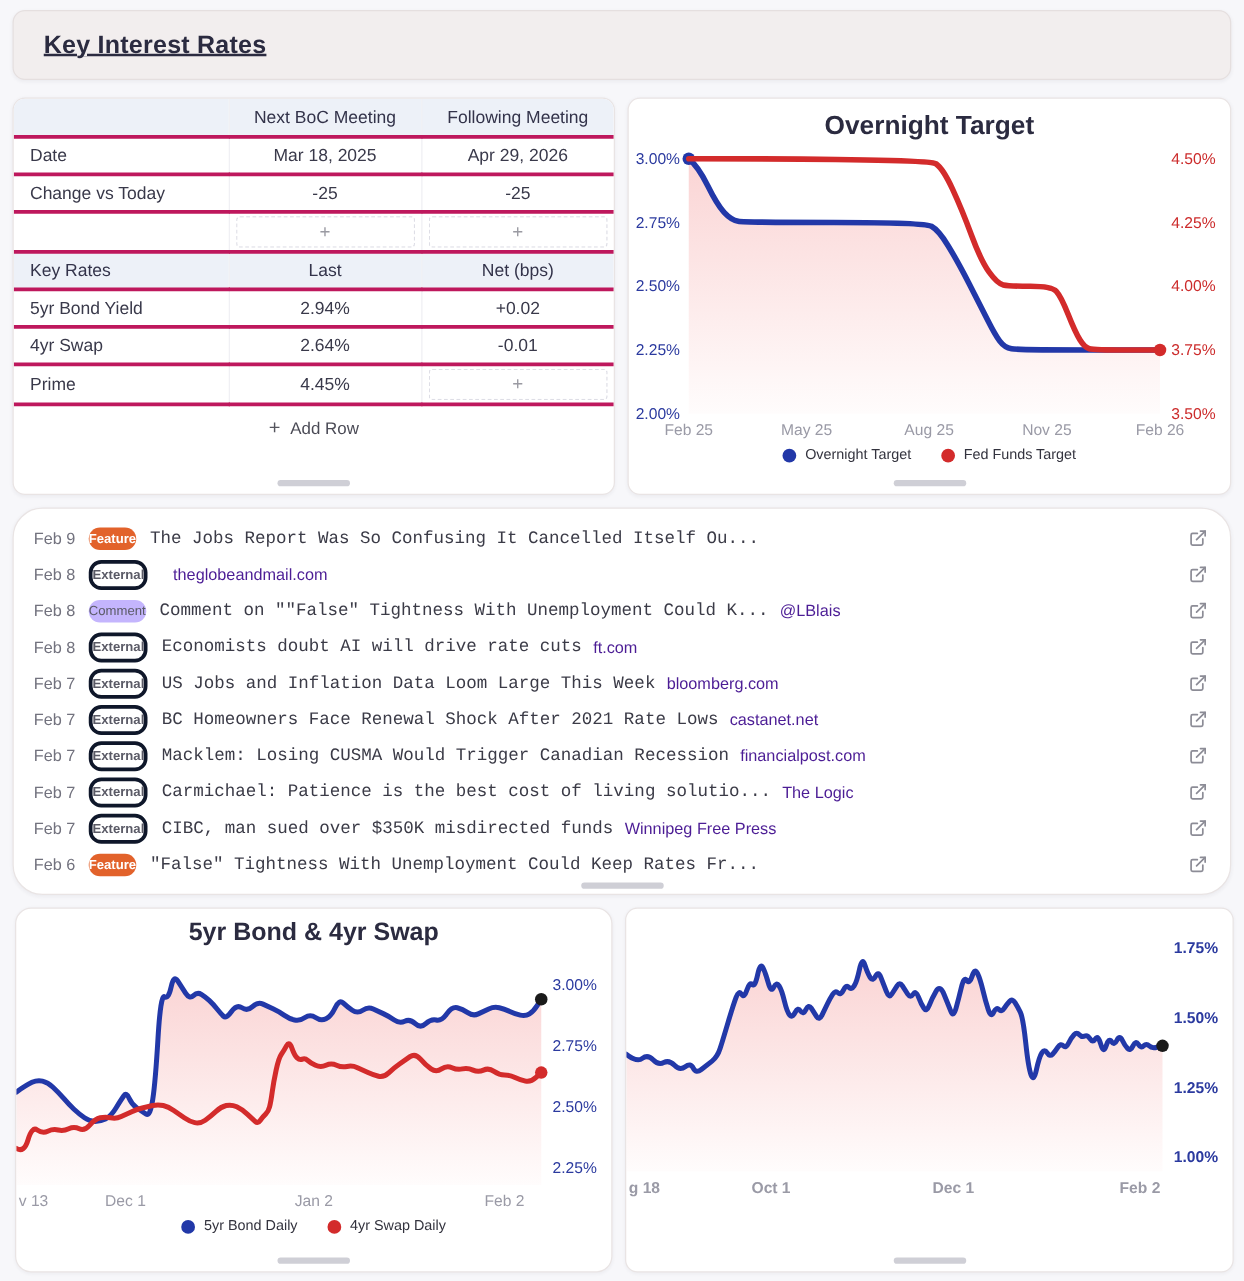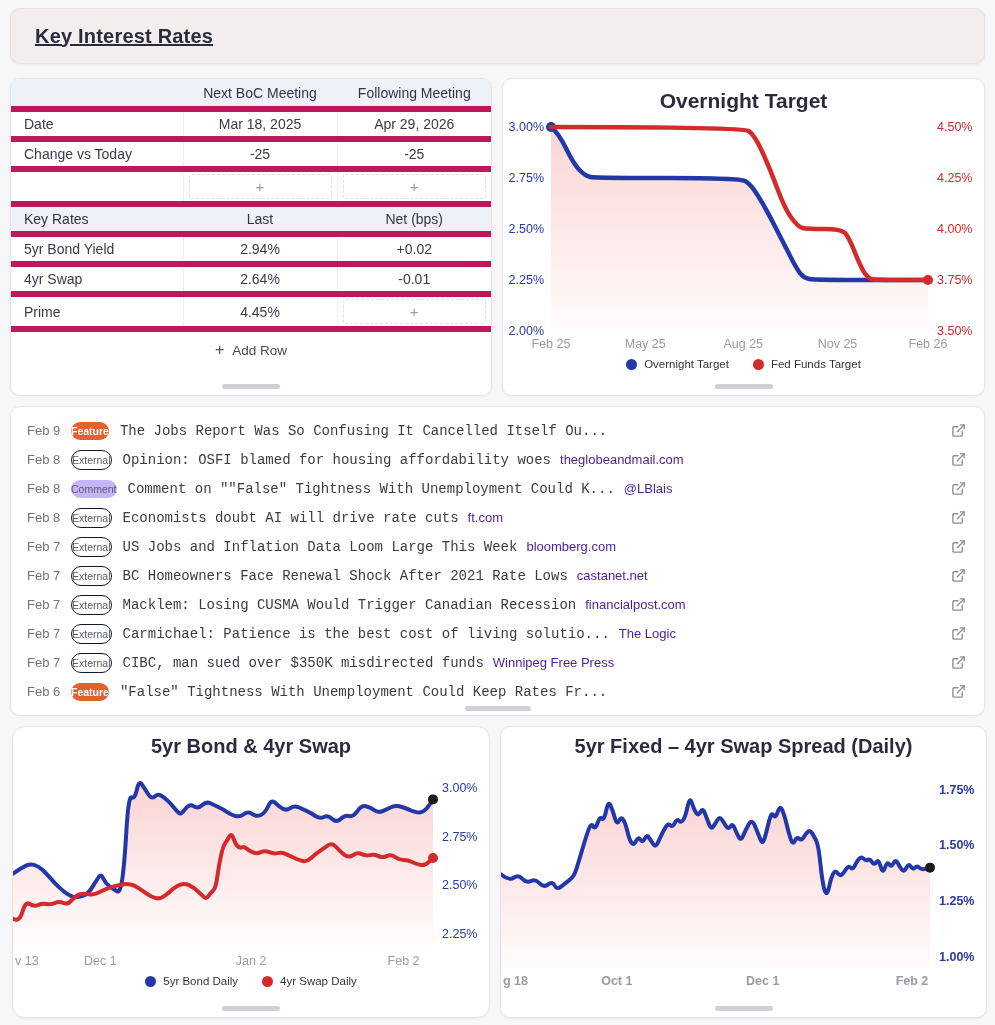--- a/index.html
+++ b/index.html
@@ -21,29 +21,29 @@
   }
   .header-card {
     left: 10px; top: 8px; width: 975px; height: 56px;
     background: #F2EEEE; border-color: #E5DFDF;
     display: flex; align-items: center; padding-left: 24px;
   }
   .page-title { font-size: 20px; font-weight: 700; color: #2B2B40; letter-spacing: .2px; text-decoration: underline; }
 
   .table-card    { left: 10px;  top: 78px;  width: 482px; height: 318px; }
   .overnight-card{ left: 502px; top: 78px;  width: 483px; height: 318px; }
-  .news-card     { left: 10px;  top: 406px; width: 975px; height: 310px; }
+  .news-card     { left: 10px;  top: 406px; width: 975px; height: 310px; border-radius: 24px; }
   .bond-card     { left: 12px;  top: 726px; width: 478px; height: 292px; border-radius: 13px; }
   .spread-card   { left: 500px; top: 726px; width: 487px; height: 292px; }
 
   
   table.rates { width: 100%; border-collapse: collapse; font-size: 14px; color: #39394A; }
   table.rates td, table.rates th { height: 30px; font-weight: 400; }
   table.rates th { background: #EDF1F8; color: #33334A; }
-  table.rates tr { border-bottom: 6px solid #be185d; }
+  table.rates tr { border-bottom: 3px solid #be185d; }
   .c-label { text-align: left; padding-left: 13px; width: 172px; }
   .c-val   { text-align: center; width: 154px; border-left: 1px solid #F0F0F4; }
   .plus-box {
     margin: 2px 5px; height: 25px; border: 1.5px dashed #DEDEE6; border-radius: 3px;
     display: flex; align-items: center; justify-content: center;
     color: #9A9AA2; font-size: 15px;
   }
   .add-row {
     height: 36px; display: flex; align-items: center; justify-content: center; gap: 8px;
     color: #4A4A55; font-size: 13.5px; cursor: pointer;
@@ -68,21 +68,21 @@
             font-size: 11.5px; color: #33333E; height: 18px; }
   .legend .lg-item { display: flex; align-items: center; gap: 7px; }
   .legend .lg-dot { width: 11px; height: 11px; border-radius: 50%; }
 
   
   .feed { padding-top: 9px; }
   .feed-row { display: flex; align-items: center; height: 29px; padding: 0 18px 0 16px; white-space: nowrap; }
   .feed-date { color: #72727E; font-size: 13px; width: 44px; flex-shrink: 0; }
   .badge { font-size: 10.5px; border-radius: 10px; padding: 3px 0; margin-right: 11px; flex-shrink: 0; }
   .badge-feature  { background: #E2622B; color: #fff; font-weight: 700; }
-  .badge-external { background: #fff; color: #5A5A66; border: 1px solid #0f172a; font-weight: 400; }
+  .badge-external { background: #fff; color: #5A5A66; border: 3px solid #0f172a; font-weight: 700; }
   .badge-comment  { background: #c4b5fd; color: #5A5A66; font-weight: 400; }
   .feed-title { font-size: 14px; color: #3B3B47; overflow: hidden; text-overflow: ellipsis; font-family: Liberation Mono, monospace; }
   .feed-link  { font-size: 13px; color: #4c1d95; margin-left: 9px; }
   .feed-ext   { margin-left: auto; color: #8C8C96; display: flex; align-items: center; flex-shrink: 0; cursor: pointer; }
 </style>
 </head>
 <body>
 
 <div class="card header-card">
   <div class="page-title">Key Interest Rates</div>
@@ -207,21 +207,20 @@
         <path d="M18 13v6a2 2 0 0 1-2 2H5a2 2 0 0 1-2-2V8a2 2 0 0 1 2-2h6"></path>
         <path d="M15 3h6v6"></path>
         <path d="M10 14L21 3"></path>
       </svg>
     </span>
   </div>
 
   <div class="feed-row">
     <span class="feed-date">Feb 8</span>
     <span class="badge badge-external">External</span>
-    <span class="feed-title">Opinion: OSFI blamed for housing affordability woes</span>
     <span class="feed-link">theglobeandmail.com</span>
     <span class="feed-ext">
       <svg width="15" height="15" viewBox="0 0 24 24" fill="none" stroke="currentColor" stroke-width="2.2" stroke-linecap="round" stroke-linejoin="round">
         <path d="M18 13v6a2 2 0 0 1-2 2H5a2 2 0 0 1-2-2V8a2 2 0 0 1 2-2h6"></path>
         <path d="M15 3h6v6"></path>
         <path d="M10 14L21 3"></path>
       </svg>
     </span>
   </div>
 
@@ -370,21 +369,20 @@
       </span>
       <span class="lg-item">
         <span class="lg-dot" style="background: rgb(211, 43, 43);"></span>
         <span>4yr Swap Daily</span>
       </span>
     </div>
   <div class="scroll-handle"></div>
 </div>
 
 <div class="card spread-card">
-  <div class="chart-title">5yr Fixed – 4yr Swap Spread (Daily)</div>
   <div class="chart-area"><svg width="485" height="230" viewBox="0 0 485 230">
         <defs>
           <linearGradient id="g2_0" x1="0" y1="0" x2="0" y2="1">
             <stop offset="0" stop-color="#F07070" stop-opacity="0.30"></stop>
             <stop offset="1" stop-color="#F07070" stop-opacity="0.02"></stop>
           </linearGradient>
         </defs>
         <path d="M0 112.34482758620688Q8.58 119.03448275862067 12.870000000000001 115.68965517241378Q17.16 112.34482758620688 21.45 116.8045977011494Q25.74 121.26436781609193 30.03 119.03448275862067Q34.32 116.8045977011494 38.61 121.26436781609195Q42.900000000000006 125.72413793103448 47.19 122.37931034482757Q51.48 119.03448275862067 53.625 123.4942528735632Q55.77 127.95402298850574 60.06 124.60919540229884Q64.35 121.26436781609193 68.64 117.91954022988503Q72.93 114.57471264367814 75.075 107.88505747126436Q77.22 101.1954022988506 81.51 86.70114942528737Q85.80000000000001 72.20689655172414 87.94500000000001 66.63218390804597Q90.09 61.0574712643678 92.235 64.4022988505747Q94.38 67.7471264367816 96.525 61.05747126436783Q98.67 54.367816091954055 100.815 56.5977011494253Q102.96 58.82758620689654 105.10499999999999 48.793103448275865Q107.25 38.75862068965519 109.39500000000001 43.21839080459772Q111.54 47.678160919540254 113.685 55.482758620689665Q115.83000000000001 63.28735632183907 117.97500000000001 58.82758620689656Q120.12 54.367816091954055 122.265 57.71264367816093Q124.41 61.0574712643678 126.55499999999999 69.97701149425286Q128.7 78.89655172413794 130.845 81.1264367816092Q132.99 83.35632183908046 135.135 78.89655172413794Q137.28 74.4367816091954 139.425 77.7816091954023Q141.57 81.1264367816092 143.715 76.66666666666667Q145.86 72.20689655172414 148.005 75.55172413793105Q150.14999999999998 78.89655172413794 152.295 82.24137931034483Q154.44 85.58620689655173 156.58499999999998 81.12643678160919Q158.73 76.66666666666666 160.875 72.20689655172413Q163.02 67.7471264367816 165.16500000000002 64.4022988505747Q167.31 61.0574712643678 169.455 63.28735632183907Q171.60000000000002 65.51724137931033 173.745 61.057471264367805Q175.89 56.59770114942527 178.035 58.827586206896534Q180.18 61.0574712643678 182.325 57.71264367816093Q184.47 54.367816091954055 186.615 44.33333333333336Q188.76 34.29885057471266 190.905 40.98850574712645Q193.05 47.678160919540254 195.195 51.02298850574715Q197.34 54.367816091954055 199.485 49.908045977011525Q201.63 45.44827586206899 203.77499999999998 51.02298850574713Q205.92 56.59770114942527 208.065 62.17241379310343Q210.21 67.7471264367816 212.35500000000002 64.4022988505747Q214.5 61.0574712643678 216.64499999999998 57.71264367816093Q218.79 54.367816091954055 220.935 57.71264367816093Q223.08 61.0574712643678 225.22500000000002 64.4022988505747Q227.37 67.7471264367816 229.51500000000001 64.4022988505747Q231.66000000000003 61.0574712643678 233.805 66.63218390804597Q235.95000000000002 72.20689655172414 238.09500000000003 75.55172413793105Q240.24 78.89655172413794 242.385 73.32183908045977Q244.52999999999997 67.7471264367816 247.74749999999997 62.17241379310343Q250.96499999999997 56.59770114942527 254.18249999999998 64.40229885057471Q257.4 72.20689655172414 259.54499999999996 77.7816091954023Q261.69 83.35632183908046 263.83500000000004 75.55172413793103Q265.98 67.7471264367816 268.125 58.82758620689656Q270.27 49.908045977011525 272.41499999999996 53.2528735632184Q274.56 56.59770114942527 276.70500000000004 49.9080459770115Q278.85 43.21839080459773 280.995 47.67816091954026Q283.14 52.13793103448279 285.28499999999997 61.057471264367834Q287.43 69.97701149425288 289.57500000000005 76.66666666666667Q291.72 83.35632183908046 293.865 78.89655172413794Q296.01 74.4367816091954 298.155 76.66666666666667Q300.29999999999995 78.89655172413794 302.44499999999994 75.55172413793105Q304.59 72.20689655172414 306.735 69.97701149425288Q308.88 67.7471264367816 311.025 71.0919540229885Q313.17 74.4367816091954 315.315 78.89655172413794Q317.46 83.35632183908046 319.605 103.42528735632183Q321.75 123.49425287356321 323.895 129.06896551724137Q326.04 134.64367816091954 328.185 124.60919540229884Q330.33 114.57471264367814 332.475 111.22988505747126Q334.62 107.88505747126439 336.765 111.22988505747126Q338.91 114.57471264367814 341.05500000000006 112.3448275862069Q343.20000000000005 110.11494252873567 345.345 106.77011494252876Q347.49 103.42528735632186 349.635 105.65517241379312Q351.78 107.88505747126439 353.92499999999995 103.42528735632186Q356.07 98.96551724137932 358.21500000000003 96.73563218390805Q360.36 94.5057471264368 362.505 96.73563218390805Q364.65 98.96551724137932 366.79499999999996 97.85057471264369Q368.94 96.73563218390807 371.08500000000004 100.08045977011497Q373.23 103.42528735632186 375.375 100.08045977011497Q377.52 96.73563218390807 379.66499999999996 104.54022988505747Q381.81 112.34482758620688 383.95500000000004 105.6551724137931Q386.1 98.96551724137932 388.245 102.31034482758622Q390.39 105.65517241379312 392.53499999999997 101.1954022988506Q394.68 96.73563218390807 396.82500000000005 101.1954022988506Q398.97 105.65517241379312 401.115 107.88505747126439Q403.26 110.11494252873567 405.405 105.65517241379314Q407.54999999999995 101.1954022988506 409.69499999999994 104.5402298850575Q411.84 107.88505747126439 413.985 105.65517241379312Q416.13 103.42528735632186 418.275 105.65517241379312Q420.42 107.88505747126439 424.71000000000004 106.77011494252875L429 105.65517241379312L429 206L0 206Z" fill="url(#g2_0)" stroke="none"></path>
         <path d="M0 112.34482758620688Q8.58 119.03448275862067 12.870000000000001 115.68965517241378Q17.16 112.34482758620688 21.45 116.8045977011494Q25.74 121.26436781609193 30.03 119.03448275862067Q34.32 116.8045977011494 38.61 121.26436781609195Q42.900000000000006 125.72413793103448 47.19 122.37931034482757Q51.48 119.03448275862067 53.625 123.4942528735632Q55.77 127.95402298850574 60.06 124.60919540229884Q64.35 121.26436781609193 68.64 117.91954022988503Q72.93 114.57471264367814 75.075 107.88505747126436Q77.22 101.1954022988506 81.51 86.70114942528737Q85.80000000000001 72.20689655172414 87.94500000000001 66.63218390804597Q90.09 61.0574712643678 92.235 64.4022988505747Q94.38 67.7471264367816 96.525 61.05747126436783Q98.67 54.367816091954055 100.815 56.5977011494253Q102.96 58.82758620689654 105.10499999999999 48.793103448275865Q107.25 38.75862068965519 109.39500000000001 43.21839080459772Q111.54 47.678160919540254 113.685 55.482758620689665Q115.83000000000001 63.28735632183907 117.97500000000001 58.82758620689656Q120.12 54.367816091954055 122.265 57.71264367816093Q124.41 61.0574712643678 126.55499999999999 69.97701149425286Q128.7 78.89655172413794 130.845 81.1264367816092Q132.99 83.35632183908046 135.135 78.89655172413794Q137.28 74.4367816091954 139.425 77.7816091954023Q141.57 81.1264367816092 143.715 76.66666666666667Q145.86 72.20689655172414 148.005 75.55172413793105Q150.14999999999998 78.89655172413794 152.295 82.24137931034483Q154.44 85.58620689655173 156.58499999999998 81.12643678160919Q158.73 76.66666666666666 160.875 72.20689655172413Q163.02 67.7471264367816 165.16500000000002 64.4022988505747Q167.31 61.0574712643678 169.455 63.28735632183907Q171.60000000000002 65.51724137931033 173.745 61.057471264367805Q175.89 56.59770114942527 178.035 58.827586206896534Q180.18 61.0574712643678 182.325 57.71264367816093Q184.47 54.367816091954055 186.615 44.33333333333336Q188.76 34.29885057471266 190.905 40.98850574712645Q193.05 47.678160919540254 195.195 51.02298850574715Q197.34 54.367816091954055 199.485 49.908045977011525Q201.63 45.44827586206899 203.77499999999998 51.02298850574713Q205.92 56.59770114942527 208.065 62.17241379310343Q210.21 67.7471264367816 212.35500000000002 64.4022988505747Q214.5 61.0574712643678 216.64499999999998 57.71264367816093Q218.79 54.367816091954055 220.935 57.71264367816093Q223.08 61.0574712643678 225.22500000000002 64.4022988505747Q227.37 67.7471264367816 229.51500000000001 64.4022988505747Q231.66000000000003 61.0574712643678 233.805 66.63218390804597Q235.95000000000002 72.20689655172414 238.09500000000003 75.55172413793105Q240.24 78.89655172413794 242.385 73.32183908045977Q244.52999999999997 67.7471264367816 247.74749999999997 62.17241379310343Q250.96499999999997 56.59770114942527 254.18249999999998 64.40229885057471Q257.4 72.20689655172414 259.54499999999996 77.7816091954023Q261.69 83.35632183908046 263.83500000000004 75.55172413793103Q265.98 67.7471264367816 268.125 58.82758620689656Q270.27 49.908045977011525 272.41499999999996 53.2528735632184Q274.56 56.59770114942527 276.70500000000004 49.9080459770115Q278.85 43.21839080459773 280.995 47.67816091954026Q283.14 52.13793103448279 285.28499999999997 61.057471264367834Q287.43 69.97701149425288 289.57500000000005 76.66666666666667Q291.72 83.35632183908046 293.865 78.89655172413794Q296.01 74.4367816091954 298.155 76.66666666666667Q300.29999999999995 78.89655172413794 302.44499999999994 75.55172413793105Q304.59 72.20689655172414 306.735 69.97701149425288Q308.88 67.7471264367816 311.025 71.0919540229885Q313.17 74.4367816091954 315.315 78.89655172413794Q317.46 83.35632183908046 319.605 103.42528735632183Q321.75 123.49425287356321 323.895 129.06896551724137Q326.04 134.64367816091954 328.185 124.60919540229884Q330.33 114.57471264367814 332.475 111.22988505747126Q334.62 107.88505747126439 336.765 111.22988505747126Q338.91 114.57471264367814 341.05500000000006 112.3448275862069Q343.20000000000005 110.11494252873567 345.345 106.77011494252876Q347.49 103.42528735632186 349.635 105.65517241379312Q351.78 107.88505747126439 353.92499999999995 103.42528735632186Q356.07 98.96551724137932 358.21500000000003 96.73563218390805Q360.36 94.5057471264368 362.505 96.73563218390805Q364.65 98.96551724137932 366.79499999999996 97.85057471264369Q368.94 96.73563218390807 371.08500000000004 100.08045977011497Q373.23 103.42528735632186 375.375 100.08045977011497Q377.52 96.73563218390807 379.66499999999996 104.54022988505747Q381.81 112.34482758620688 383.95500000000004 105.6551724137931Q386.1 98.96551724137932 388.245 102.31034482758622Q390.39 105.65517241379312 392.53499999999997 101.1954022988506Q394.68 96.73563218390807 396.82500000000005 101.1954022988506Q398.97 105.65517241379312 401.115 107.88505747126439Q403.26 110.11494252873567 405.405 105.65517241379314Q407.54999999999995 101.1954022988506 409.69499999999994 104.5402298850575Q411.84 107.88505747126439 413.985 105.65517241379312Q416.13 103.42528735632186 418.275 105.65517241379312Q420.42 107.88505747126439 424.71000000000004 106.77011494252875L429 105.65517241379312" fill="none" stroke="#2238A8" stroke-width="4" stroke-linecap="round" stroke-linejoin="round"></path>
         <circle cx="429" cy="105.65517241379312" r="5" fill="#1A1A1A"></circle>

